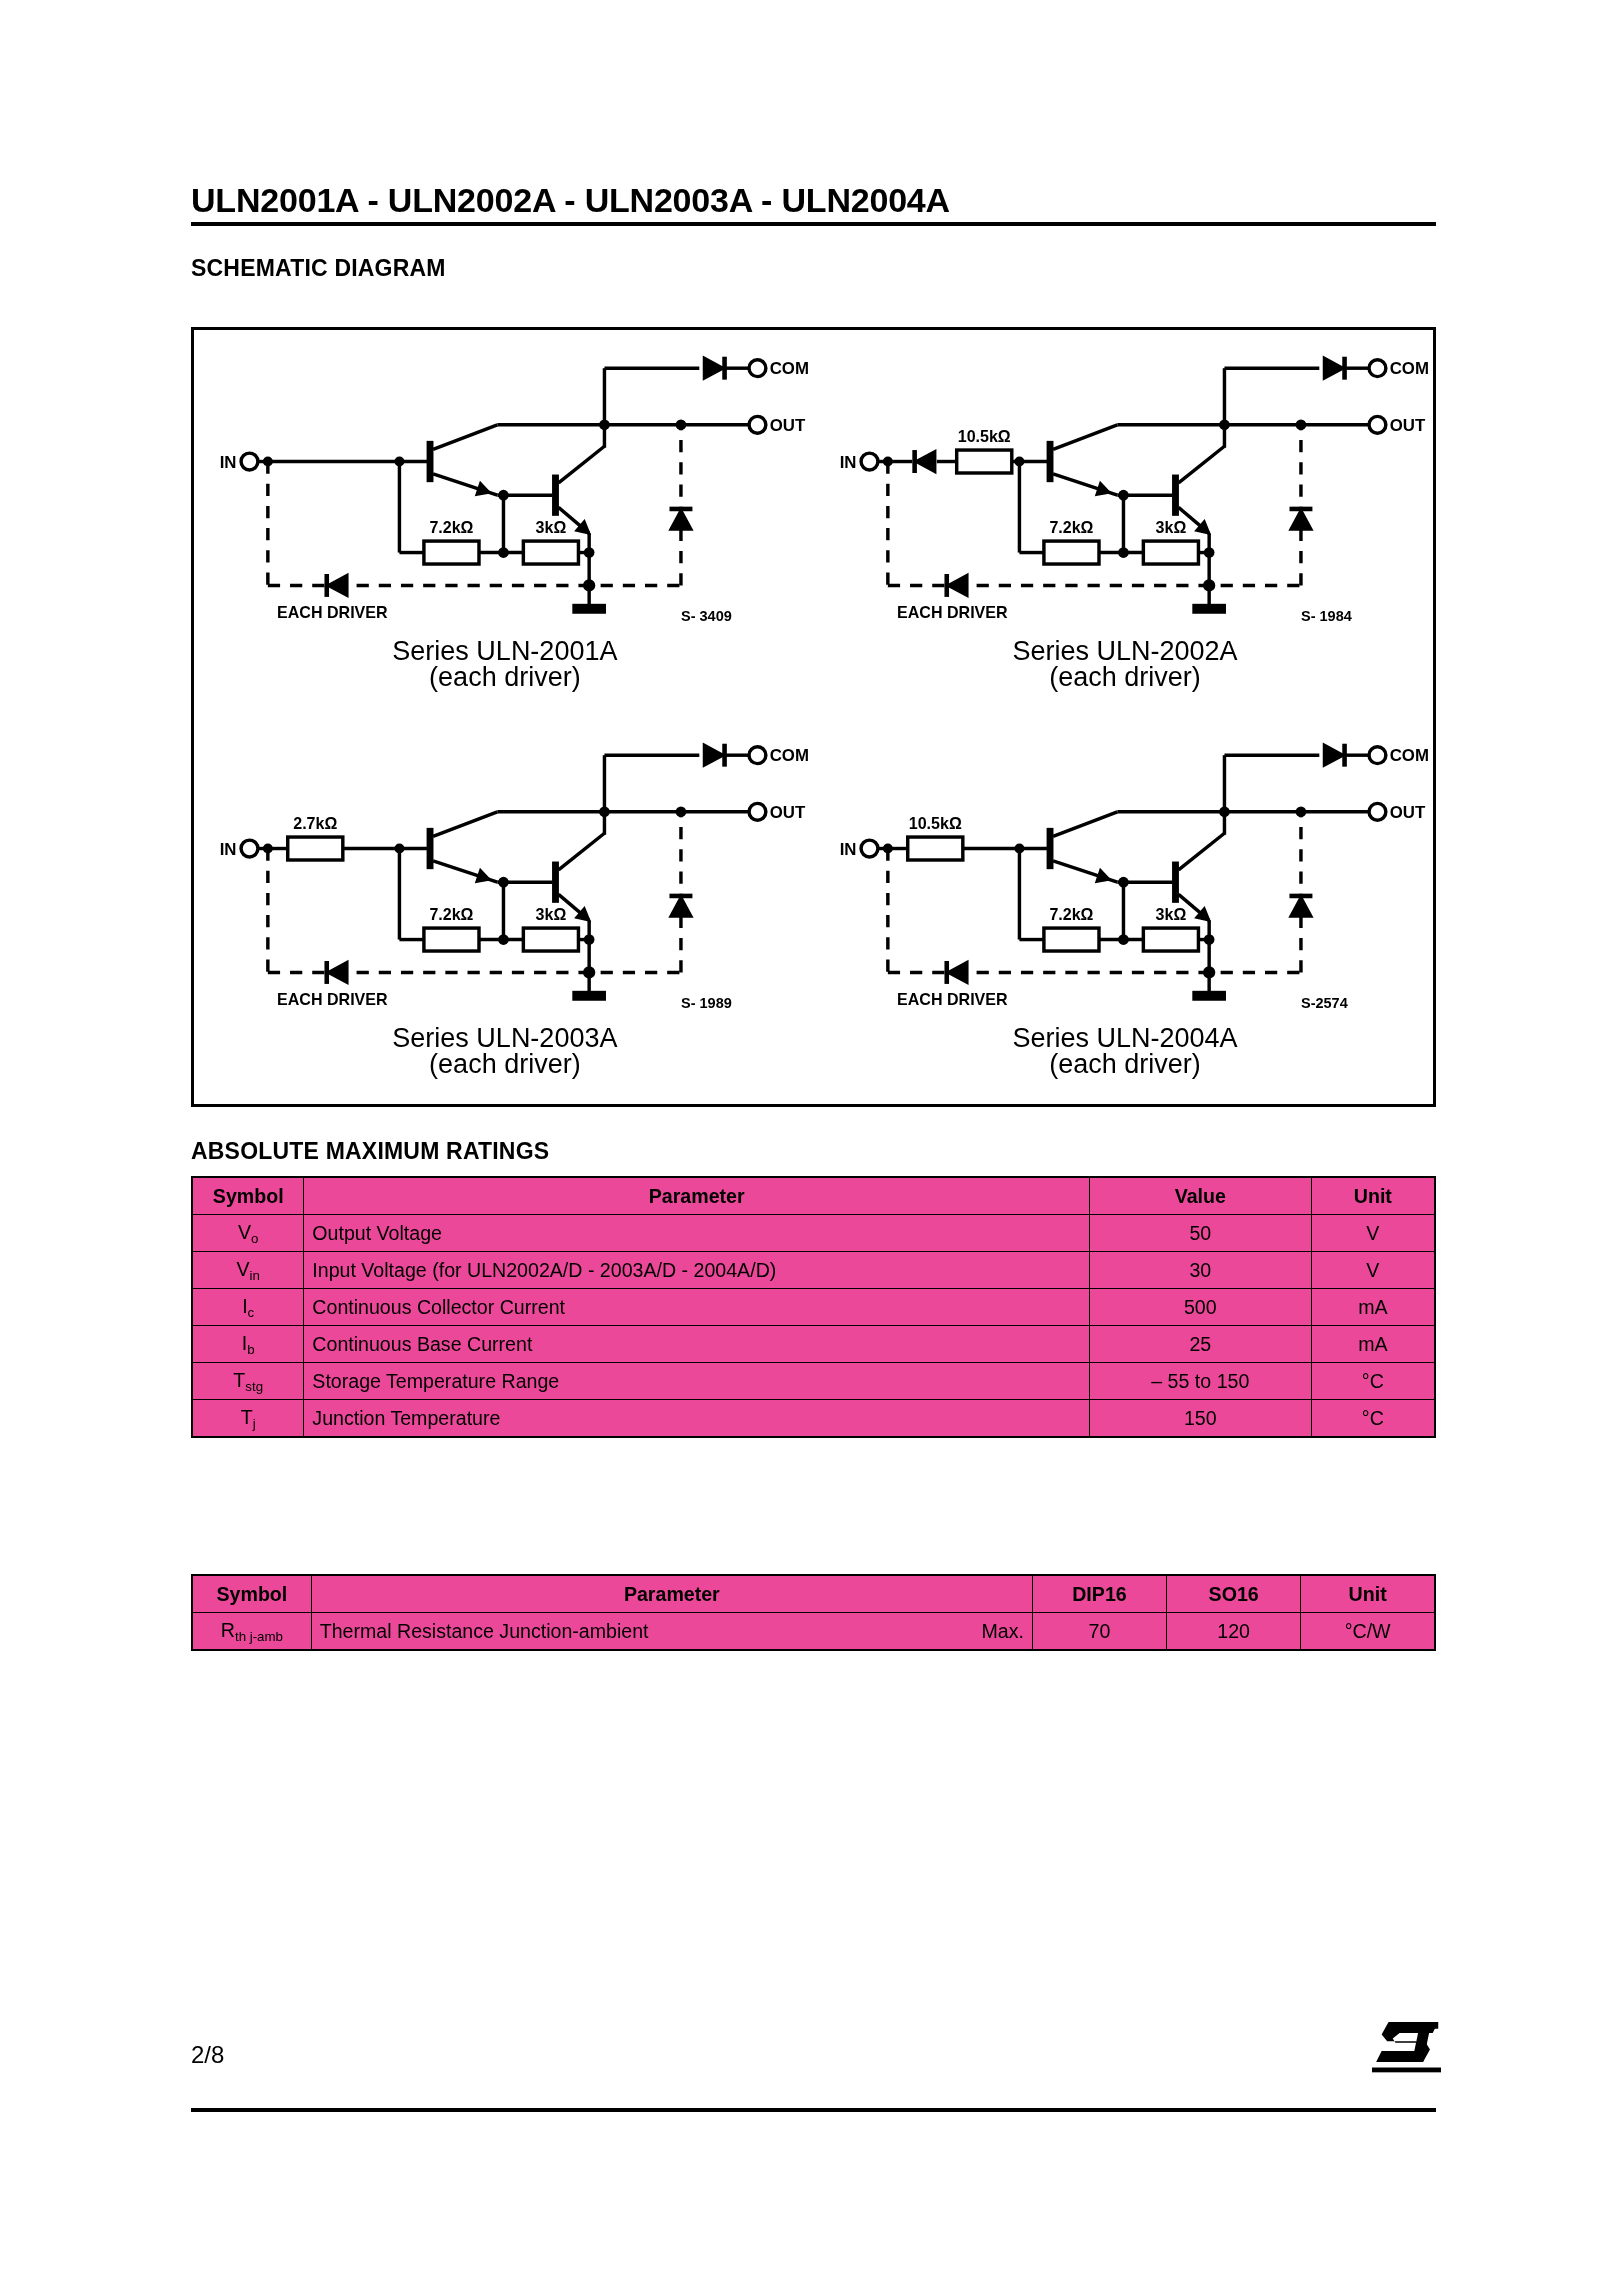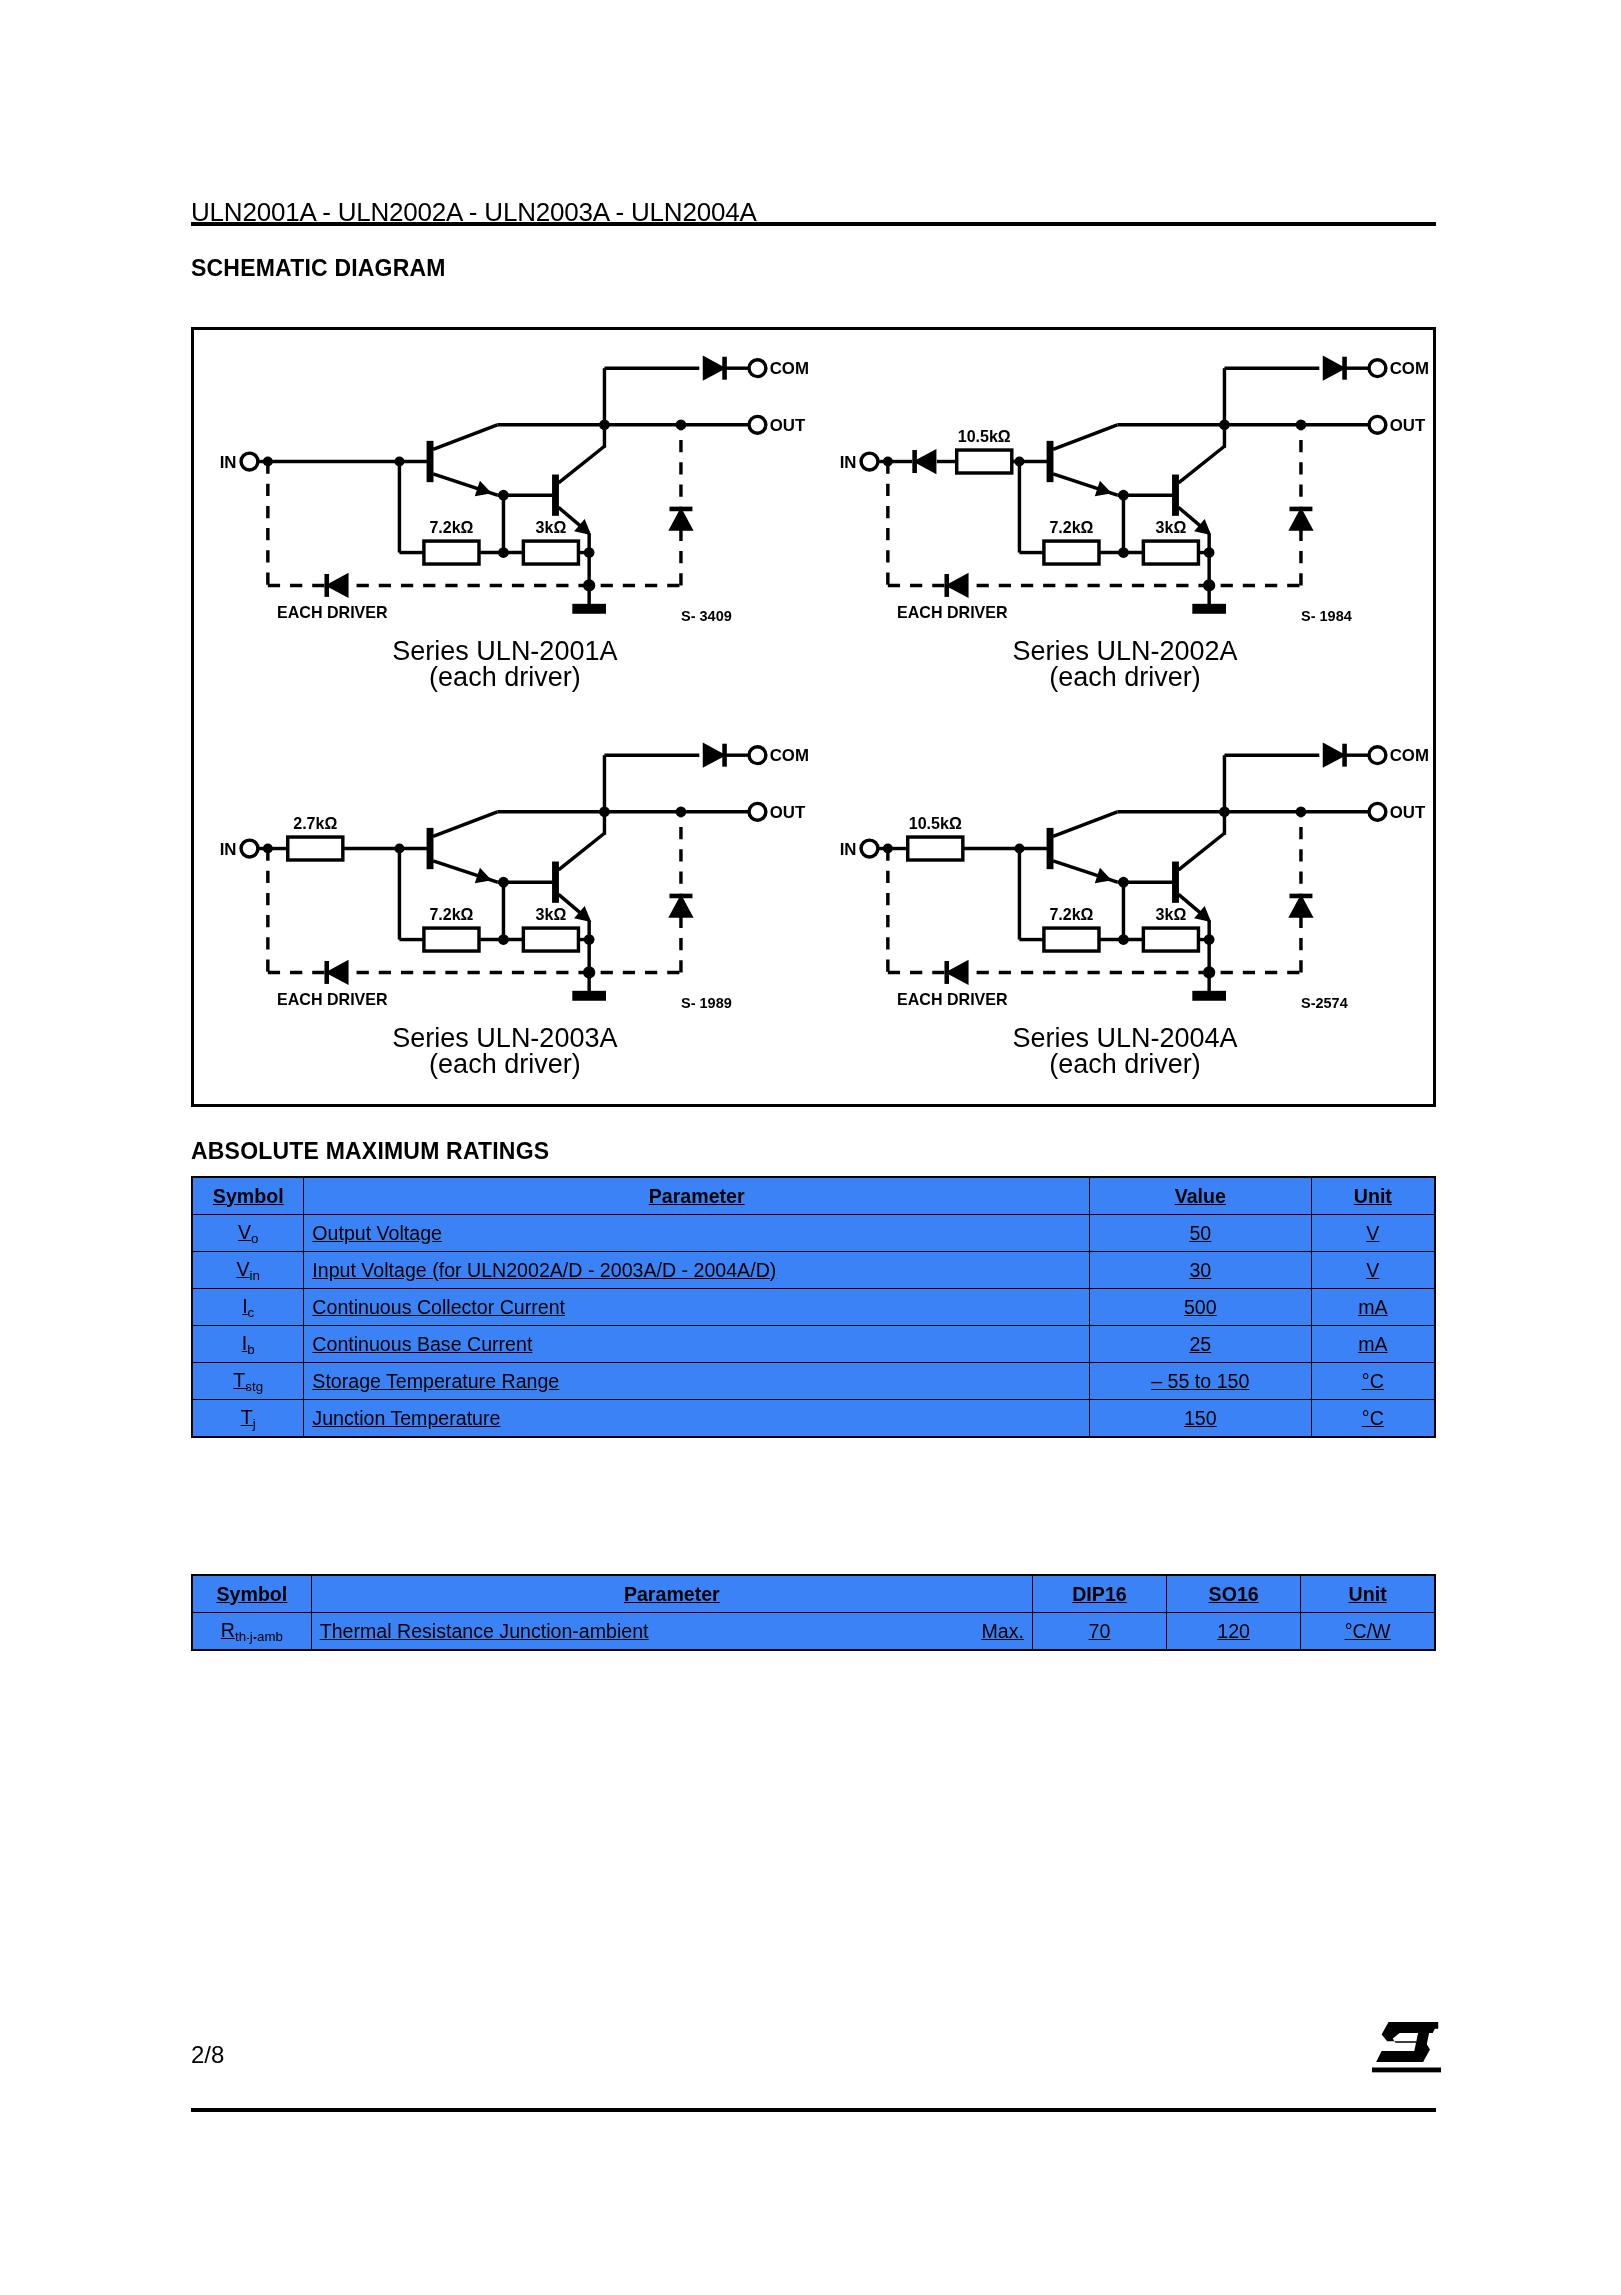--- a/index.html
+++ b/index.html
@@ -8,23 +8,22 @@
     width:1622px;height:2295px;position:relative;
     font-family:"Liberation Sans", sans-serif;
     color:#000;
     -webkit-font-smoothing:none;
   }
   .page{position:absolute;inset:0;background:#fff;}
 
   
   .doc-title{
     position:absolute;left:191px;top:181px;
-    font-size:26px;font-weight:normal;letter-spacing:-0.2px;
+    font-size:34px;font-weight:bold;letter-spacing:-0.2px;
     white-space:nowrap;
-    margin-top:16px;
   }
   .header-rule{
     position:absolute;left:191px;top:222px;width:1245px;height:3.9px;background:#000;
   }
 
   
   .section-heading{
     position:absolute;font-size:23px;font-weight:bold;letter-spacing:0.2px;white-space:nowrap;text-align:center;
   }
   #h-schematic{left:191px;top:255px;}
@@ -35,23 +34,22 @@
   .schem-box{
     position:absolute;left:191px;top:327px;width:1245px;height:780px;
     border:3.9px solid #000;box-sizing:border-box;background:#fff;
   }
   .schem-caption{
     position:absolute;width:100%;text-align:center;font-size:27px;line-height:26px;
   }
 
   
   table.dt{
-    position:absolute;border-collapse:collapse;background:#3b82f6;
+    position:absolute;border-collapse:collapse;background:#ec4899;
     font-size:19.6px;
-    text-decoration:underline;
   }
   table.dt td, table.dt th{
     border:1.6px solid #000;
     padding:0 7.9px;
     height:36px;
     font-weight:normal;
     vertical-align:middle;
   }
   table.dt thead th{font-weight:bold;text-align:center;}
   table.dt tbody td.c-sym{text-align:center;}

